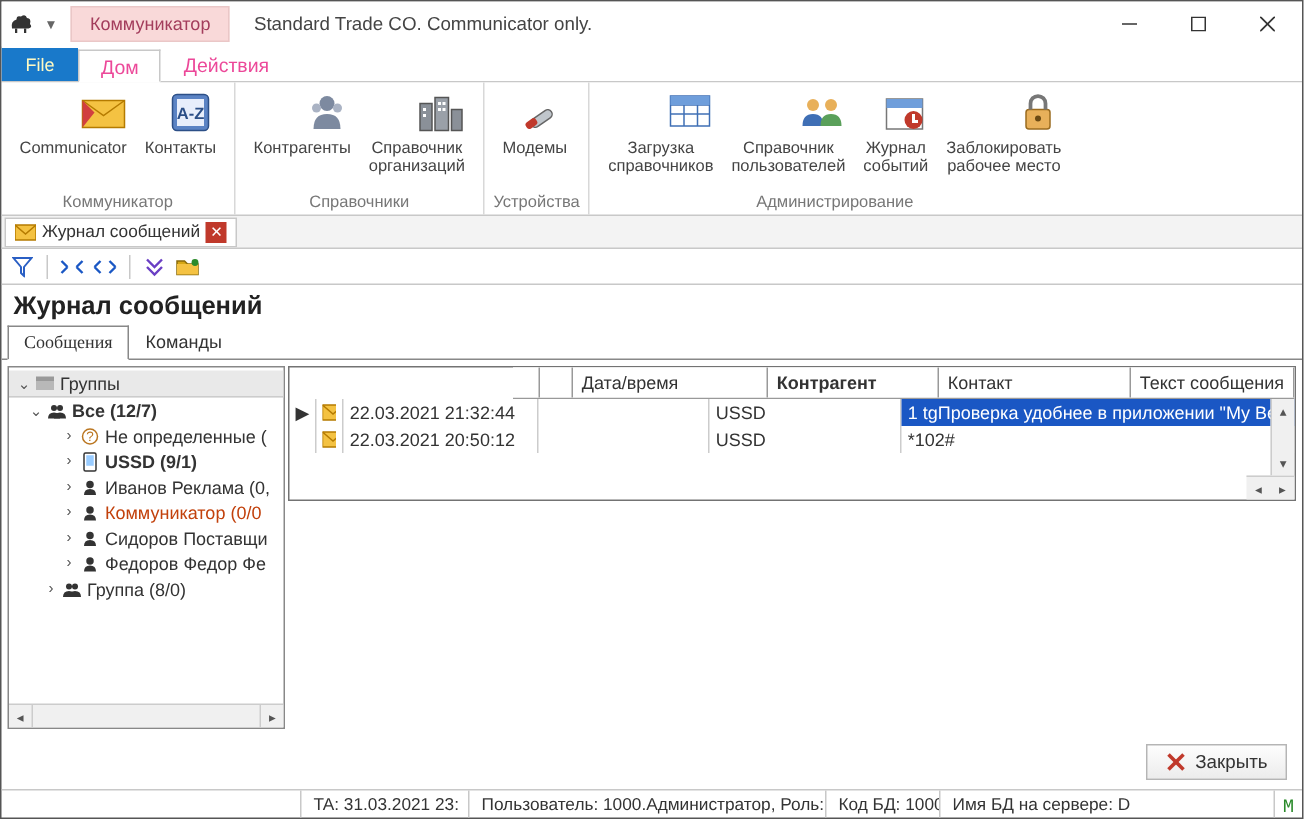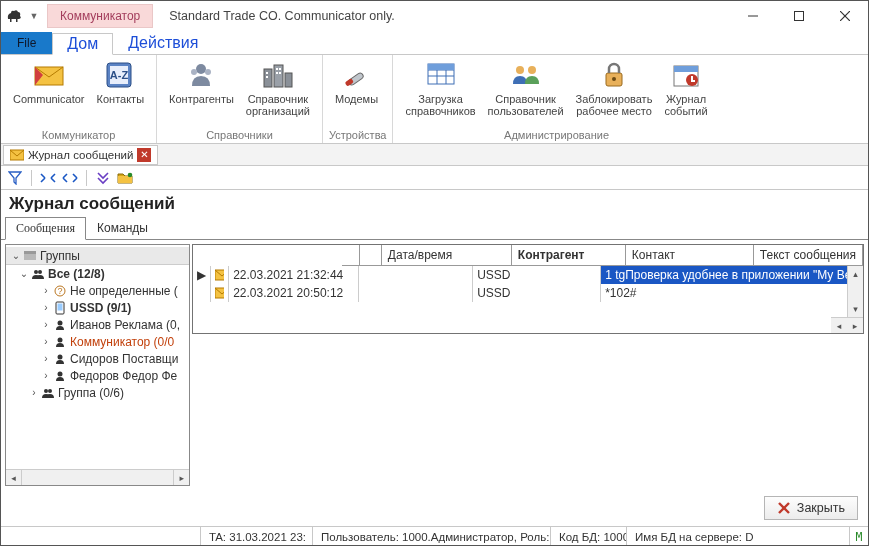--- a/index.html
+++ b/index.html
@@ -10,29 +10,29 @@
 .title-left { display: flex; align-items: center; height: 100%; }
 .app-icon { width: 26px; height: 30px; display: flex; align-items: center; justify-content: center; font-size: 13px; }
 .qat-dropdown { width: 14px; text-align: center; color: #666; font-size: 9px; }
 .commtab { background: #f9d9d9; border: 1px solid #eac7c7; padding: 4px 12px; margin-left: 6px; font-size: 12px; color: #a33d5c; }
 .title-text { margin-left: 16px; font-size: 12.5px; color: #444; flex: 1; }
 .win-controls { display: flex; height: 100%; }
 .win-btn { width: 46px; height: 30px; display: flex; align-items: center; justify-content: center; font-size: 13px; color: #333; }
 
 
 .menutabs { height: 24px; display: flex; align-items: flex-end; border-bottom: 1px solid #c8c8c8; }
-.file-tab { background: #1979ca; color: #0f172a; padding: 4px 16px; font-size: 12px; height: 22px; display: flex; align-items: center; margin-left: 0; }
-.menu-tab { padding: 4px 14px; font-size: 16px; color: #1d4ed8; height: 22px; display: flex; align-items: center; background: #fff; border: 1px solid transparent; }
+.file-tab { background: #1979ca; color: #fef9c3; padding: 4px 16px; font-size: 12px; height: 22px; display: flex; align-items: center; margin-left: 0; }
+.menu-tab { padding: 4px 14px; font-size: 13px; color: #ec4899; height: 22px; display: flex; align-items: center; background: #fff; border: 1px solid transparent; }
 .menu-tab.active { border: 1px solid #c8c8c8; border-bottom: 1px solid #fff; position: relative; top: 1px; background: #fff; }
 
 
 .ribbon { height: 89px; background: #fff; border-bottom: 1px solid #c8c8c8; display: flex; }
 .rgroup { border-right: 1px solid #d8d8d8; display: flex; flex-direction: column; padding: 2px 6px 0 6px; }
 .rgroup-items { display: flex; flex: 1; align-items: flex-start; }
-.ritm { display: flex; flex-direction: column; align-items: center; justify-content: flex-start; padding: 2px 6px; min-width: 54px; text-align: center; cursor: default; }
+.ritm { display: flex; flex-direction: column; align-items: flex-end; justify-content: flex-start; padding: 2px 6px; min-width: 54px; text-align: center; cursor: default; }
 .ritm-icon { width: 32px; height: 32px; display: flex; align-items: center; justify-content: center; }
 .ritm-label { font-size: 11px; color: #444; line-height: 12px; margin-top: 2px; white-space: pre-line; }
 .rgroup-title { font-size: 11px; color: #777; text-align: center; padding-bottom: 2px; }
 
 
 .doctabs { height: 22px; background: #f3f3f3; border-bottom: 1px solid #c8c8c8; display: flex; align-items: center; }
 .doctab { display: flex; align-items: center; height: 20px; padding: 0 6px; border: 1px solid #c8c8c8; background: #fff; font-size: 11.5px; gap: 4px; margin-left: 2px; }
 .doctab-close { width: 14px; height: 14px; background: #c0392b; color: #fff; font-size: 10px; display: flex; align-items: center; justify-content: center; }
 
 
@@ -241,41 +241,41 @@
               <path d="M3 22 Q3 14 10 14 Q17 14 17 22 Z" fill="#3f6fb5"></path>
               <circle cx="22" cy="8" r="4" fill="#e8b05a"></circle>
               <path d="M15 22 Q15 14 22 14 Q29 14 29 22 Z" fill="#5aa05a"></path>
             </svg>
           </div>
         <div class="ritm-label">Справочник
 пользователей</div>
       </div>
       <div class="ritm">
         <div class="ritm-icon">
-            <svg width="26" height="28" viewBox="0 0 26 28">
-              <rect x="5" y="12" width="16" height="13" rx="2" fill="#e8b05a" stroke="#9a6b1f"></rect>
-              <path d="M8 12 V8 a5 5 0 0 1 10 0 V12" fill="none" stroke="#777" stroke-width="2.5"></path>
-              <circle cx="13" cy="18" r="2" fill="#6b4a14"></circle>
-            </svg>
-          </div>
-        <div class="ritm-label">Заблокировать
-рабочее место</div>
-      </div>
-      <div class="ritm">
-        <div class="ritm-icon">
             <svg width="28" height="26" viewBox="0 0 28 26">
               <rect x="2" y="4" width="24" height="20" fill="#fff" stroke="#777"></rect>
               <rect x="2" y="4" width="24" height="6" fill="#6f9edb"></rect>
               <circle cx="20" cy="18" r="6" fill="#c0392b"></circle>
               <rect x="19" y="14" width="2" height="5" fill="#fff"></rect>
               <rect x="19" y="18" width="4" height="2" fill="#fff"></rect>
             </svg>
           </div>
         <div class="ritm-label">Журнал
 событий</div>
+      </div>
+      <div class="ritm">
+        <div class="ritm-icon">
+            <svg width="26" height="28" viewBox="0 0 26 28">
+              <rect x="5" y="12" width="16" height="13" rx="2" fill="#e8b05a" stroke="#9a6b1f"></rect>
+              <path d="M8 12 V8 a5 5 0 0 1 10 0 V12" fill="none" stroke="#777" stroke-width="2.5"></path>
+              <circle cx="13" cy="18" r="2" fill="#6b4a14"></circle>
+            </svg>
+          </div>
+        <div class="ritm-label">Заблокировать
+рабочее место</div>
       </div>
     </div>
     <div class="rgroup-title">Администрирование</div>
   </div>
 </div>
 
 <div class="doctabs">
   <div class="doctab">
     <span>
         <svg width="14" height="12" viewBox="0 0 14 12">
@@ -345,21 +345,21 @@
         <div class="tree-row bold" style="padding-left:12px;">
           <span class="twist">⌄</span>
           <span class="tree-icon">
               <svg width="14" height="12">
                 <circle cx="5" cy="4" r="2" fill="#333"></circle>
                 <circle cx="9" cy="4" r="2" fill="#333"></circle>
                 <path d="M1 11 Q1 7 5 7 Q9 7 9 11 Z" fill="#333"></path>
                 <path d="M5 11 Q5 7 9 7 Q13 7 13 11 Z" fill="#333"></path>
               </svg>
             </span>
-          <span class="tree-label">Все (12/8)</span>
+          <span class="tree-label">Все (12/7)</span>
         </div>
         <div class="tree-row" style="padding-left:34px;">
           <span class="twist">›</span>
           <span class="tree-icon">
               <svg width="12" height="12">
                 <circle cx="6" cy="6" r="5" fill="#fff" stroke="#b72"></circle>
                 <text x="6" y="9" font-size="9" text-anchor="middle" fill="#b72">?</text>
               </svg>
             </span>
           <span class="tree-label">Не определенные (</span>
@@ -417,21 +417,21 @@
         <div class="tree-row" style="padding-left:22px;">
           <span class="twist">›</span>
           <span class="tree-icon">
               <svg width="14" height="12">
                 <circle cx="5" cy="4" r="2" fill="#333"></circle>
                 <circle cx="9" cy="4" r="2" fill="#333"></circle>
                 <path d="M1 11 Q1 7 5 7 Q9 7 9 11 Z" fill="#333"></path>
                 <path d="M5 11 Q5 7 9 7 Q13 7 13 11 Z" fill="#333"></path>
               </svg>
             </span>
-          <span class="tree-label">Группа (0/6)</span>
+          <span class="tree-label">Группа (8/0)</span>
         </div>
       </div>
     </div>
     <div class="tree-scroll-x">
       <div class="btn btnl">◂</div>
         <div class="track"></div>
         <div class="btn">▸</div>
     </div>
   </div>
 

